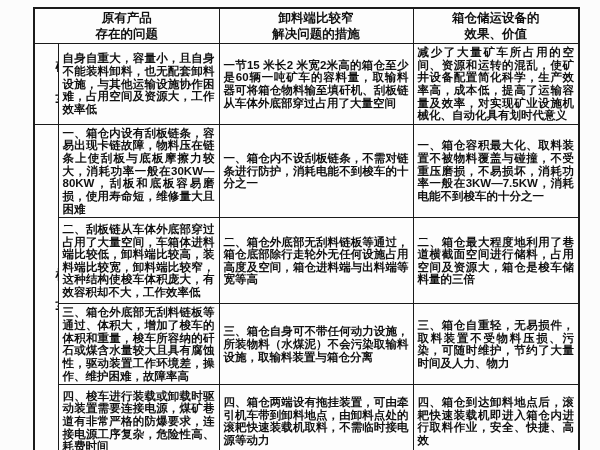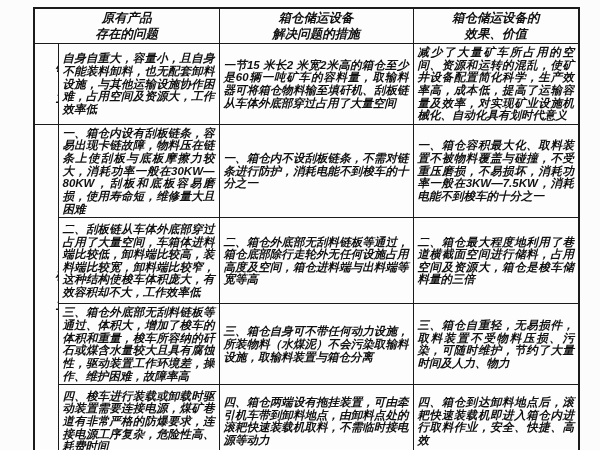--- a/index.html
+++ b/index.html
@@ -7,21 +7,20 @@
   body {
     background: #ffffff;
     font-family: "Liberation Sans", "DejaVu Sans", sans-serif;
   }
   .page {
     width: 600px;
     height: 450px;
     background: #fcfcfc;
     position: relative;
     overflow: hidden;
-    font-style: italic;
   }
   table.doc-table {
     position: absolute;
     left: 33px;
     top: 7px;
     width: 545px;
     table-layout: fixed;
     border-collapse: collapse;
     border: 2px solid #1b1b1b;
     background: #fdfdfd;
@@ -73,21 +72,21 @@
       <col style="width:24px">
       <col style="width:161px">
       <col style="width:194px">
       <col style="width:166px">
     </colgroup>
 
     <tbody>
         <tr class="h-header">
       <th colspan="2">原有产品
 存在的问题</th>
-      <th>箱仓储运设备
+      <th>卸料端比较窄
 解决问题的措施</th>
       <th>箱仓储运设备的
 效果、价值</th>
     </tr>
 
     <tr class="h-row1">
       <td>
         <div class="vert-label">矿车</div>
       </td>
       <td class="body-cell">自身自重大，容量小，且自身不能装料卸料，也无配套卸料设施，与其他运输设施协作困难，占用空间及资源大，工作效率低</td>

